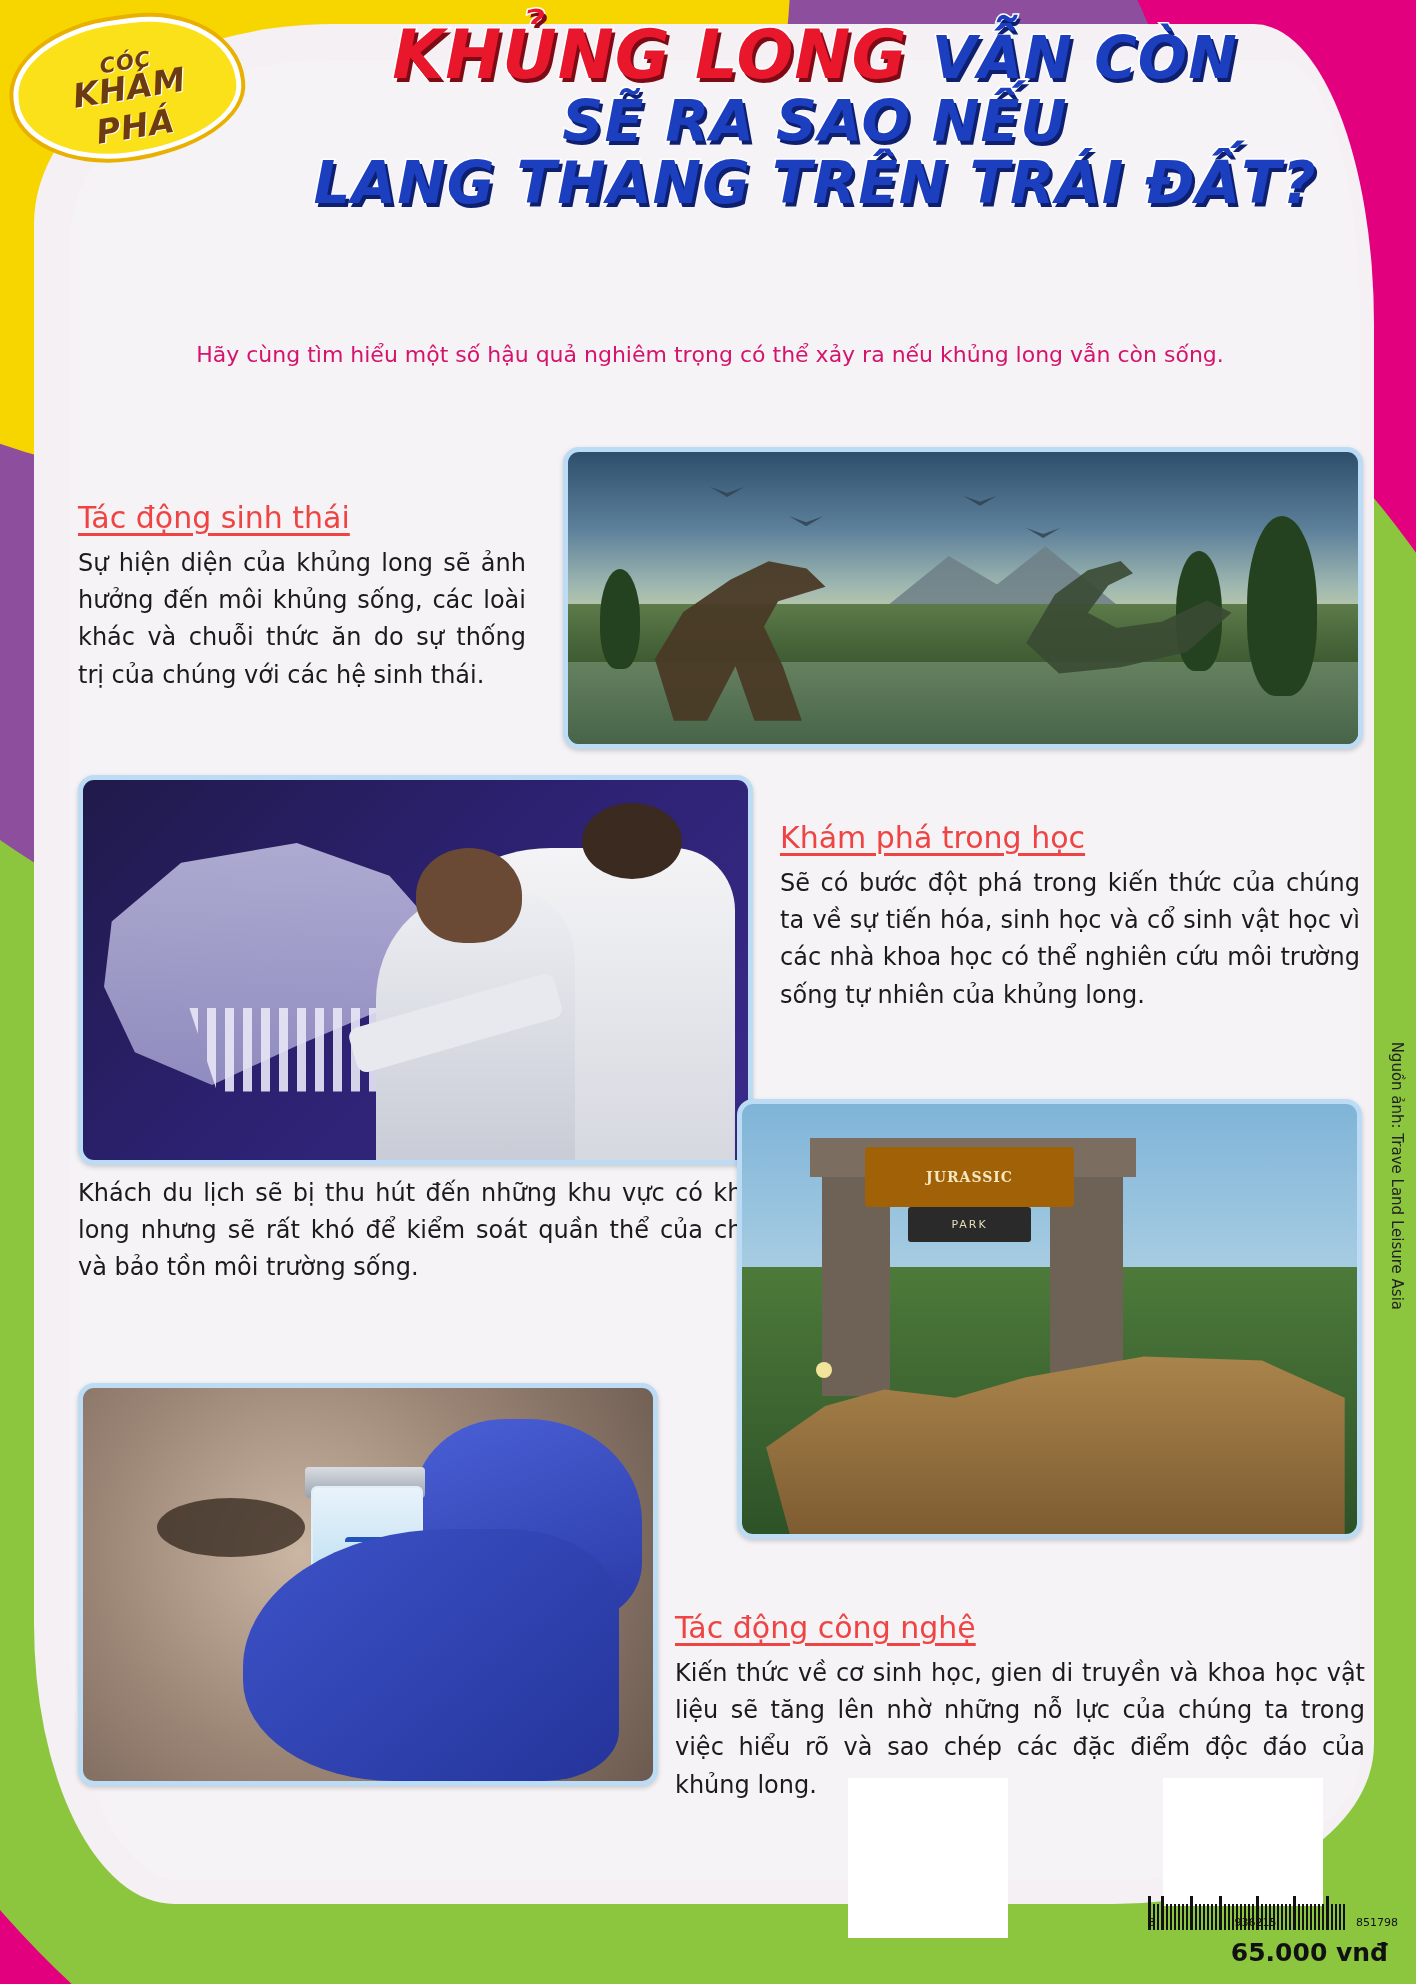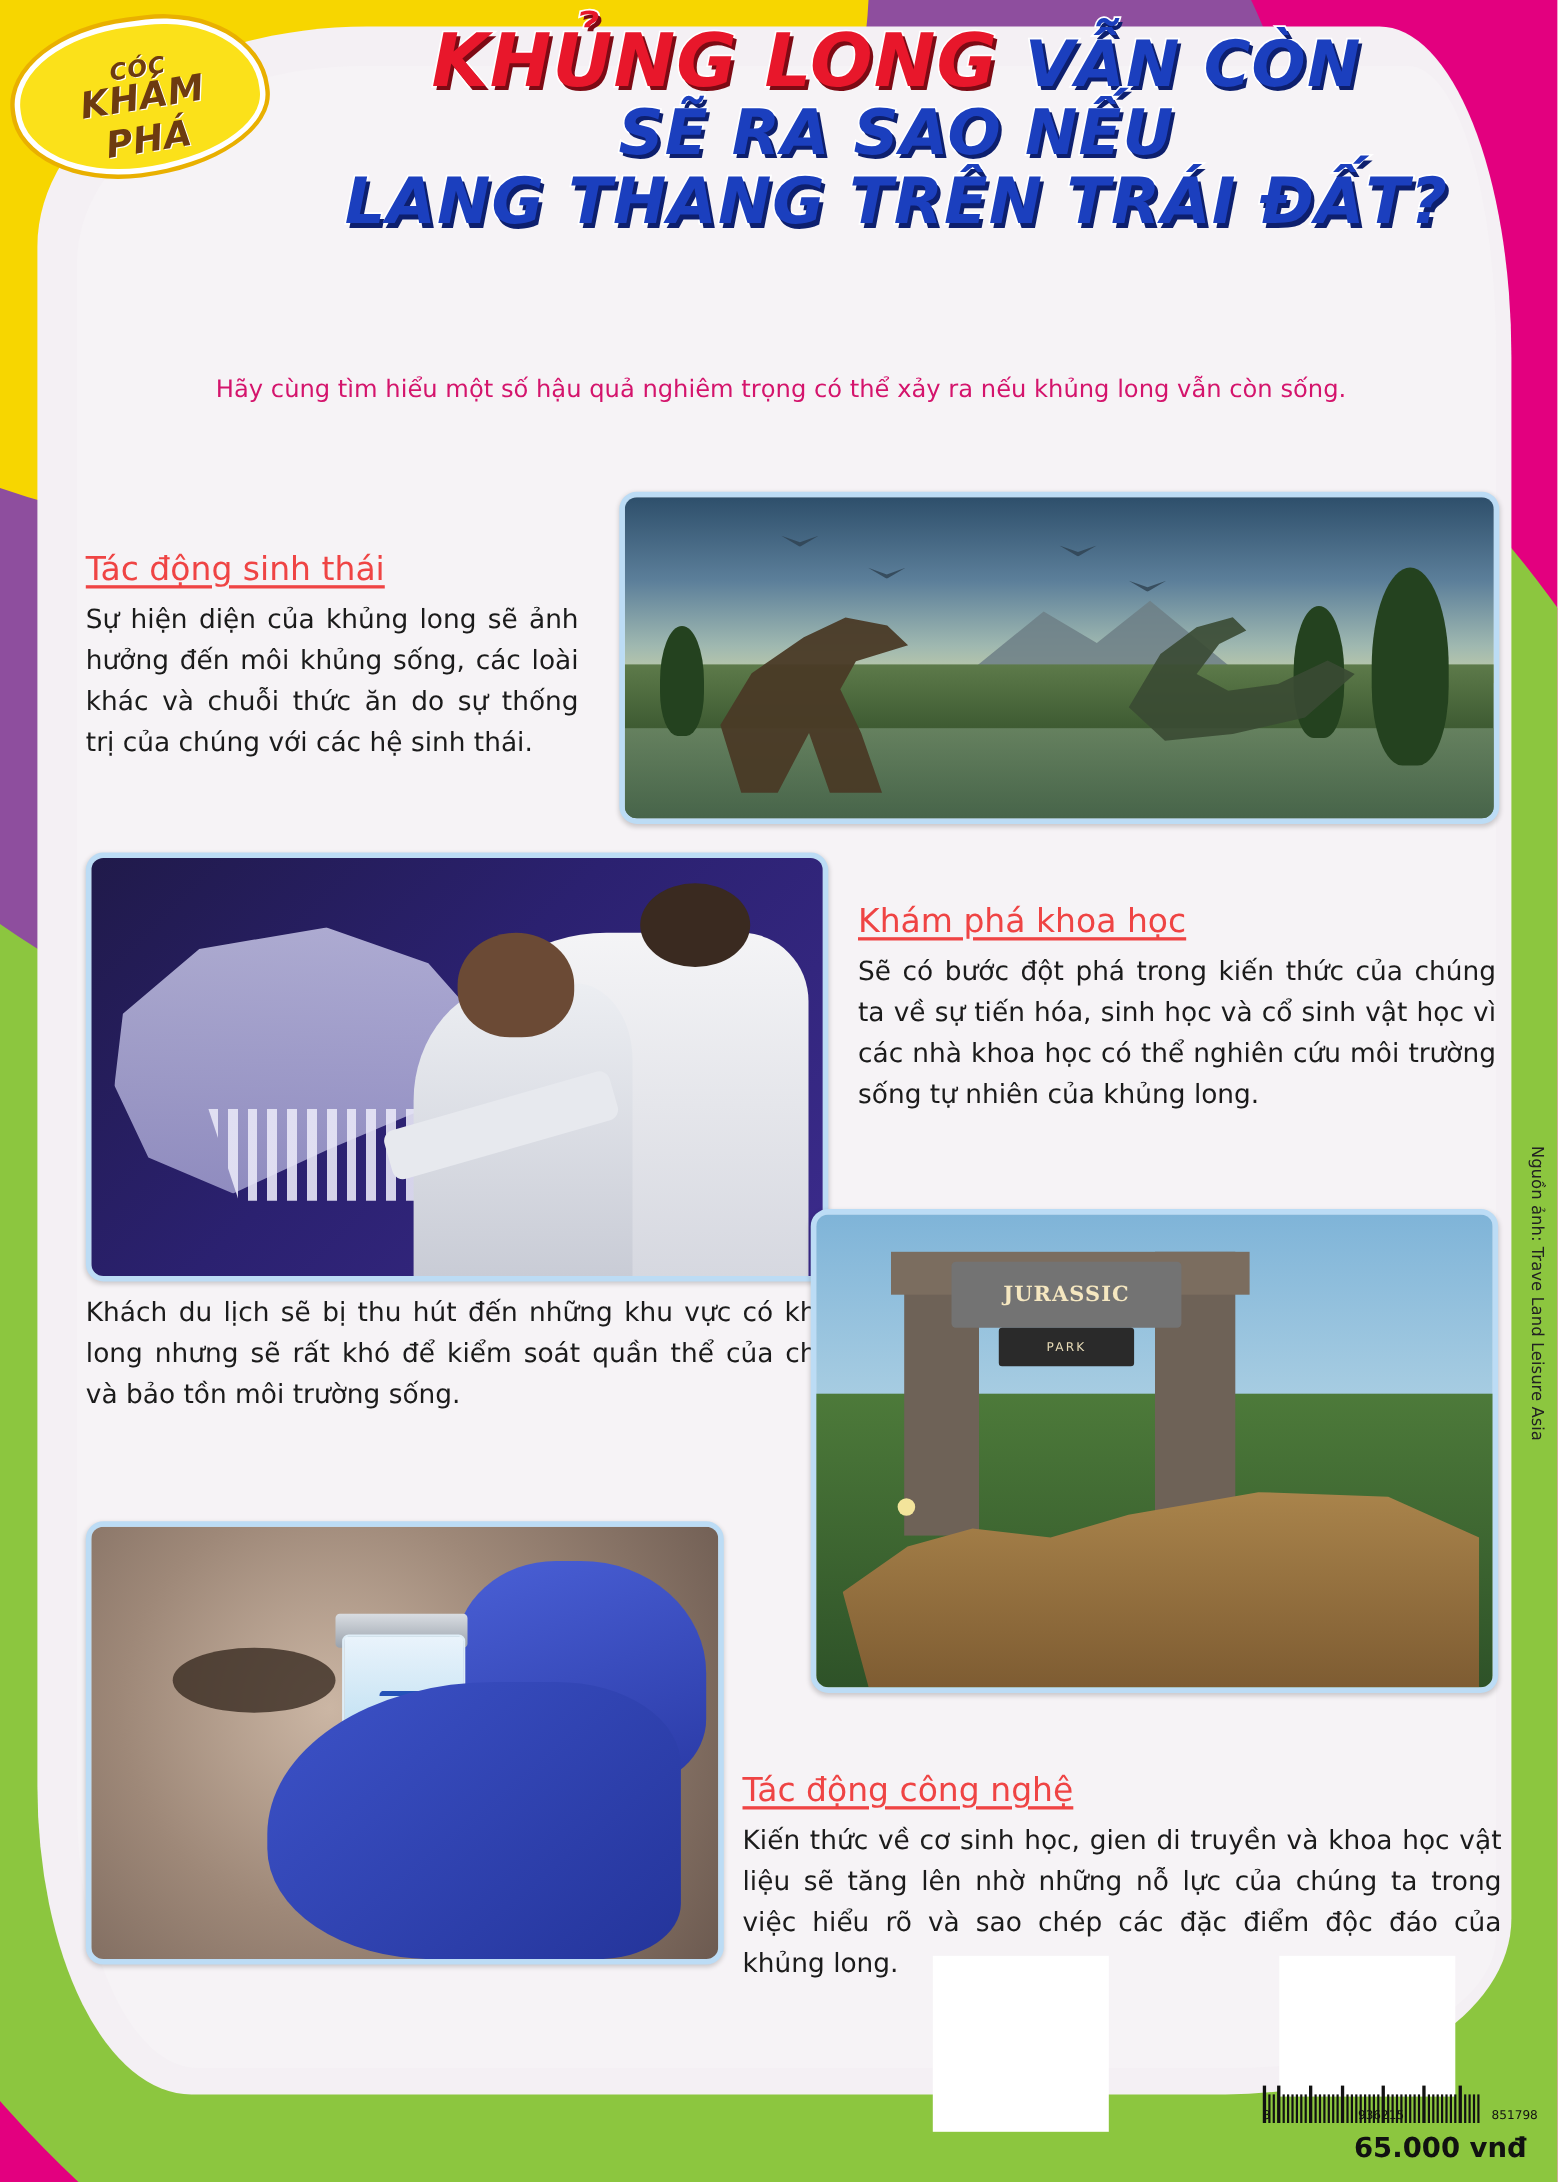--- a/index.html
+++ b/index.html
@@ -220,22 +220,22 @@
 
   
   #photo-jurassic { left: 737px; top: 1099px; width: 615px; height: 430px; }
   .p3-sky { position:absolute; inset:0; background: linear-gradient(180deg,#7fb4d8 0%, #b8d7e6 55%, #cfe3cd 100%); }
   .p3-jungle { position:absolute; left:0; top:38%; width:100%; height:62%;
     background: linear-gradient(180deg,#4d7a3a 0%, #2e5228 100%);}
   .p3-gateL { position:absolute; left:13%; top:10%; width:11%; height:58%; background:#6e6257;}
   .p3-gateR { position:absolute; left:50%; top:8%; width:12%; height:55%; background:#6e6257;}
   .p3-beam { position:absolute; left:11%; top:8%; width:53%; height:9%; background:#7b6d5f;}
   .p3-sign { position:absolute; left:20%; top:10%; width:34%; height:14%;
-    background:#737373; border-radius:4px; display:flex; align-items:center; justify-content:center;
-    color:#f5e7c0; font-weight:bold; font-size:19px; font-family:"DejaVu Serif", serif; letter-spacing:1px;}
+    background:#a16207; border-radius:4px; display:flex; align-items:center; justify-content:center;
+    color:#f5e7c0; font-weight:bold; font-size:14px; font-family:"DejaVu Serif", serif; letter-spacing:1px;}
   .p3-signsub { position:absolute; left:27%; top:24%; width:20%; height:8%;
     background:#2a2a2a; border-radius:3px; display:flex; align-items:center; justify-content:center;
     color:#e8dcb8; font-size:11px; letter-spacing:2px;}
   .p3-raptor { position:absolute; left:2%; top:52%; width:96%; height:48%;
     background: linear-gradient(180deg,#b08a4f 0%, #7e5c32 100%);
     clip-path: polygon(2% 58%, 12% 38%, 22% 30%, 34% 34%, 46% 24%, 66% 14%, 86% 16%, 100% 34%, 100% 100%, 6% 100%);}
   .p3-eye { position:absolute; left:12%; top:60%; width:16px; height:16px; background:#f3e49b; border-radius:50%;}
 
   
   #photo-vial { left: 78px; top: 1383px; width: 570px; height: 393px; }
@@ -371,21 +371,21 @@
       <div class="p2-teeth"></div>
       <div class="p2-coat"></div>
       <div class="p2-coat2"></div>
       <div class="p2-head"></div>
       <div class="p2-head2"></div>
       <div class="p2-arm"></div>
     </div>
   </div>
 
   <div class="block" id="block-sci">
-    <div class="blk-title">Khám phá khoa học</div>
+    <div class="blk-title">Khám phá trong học</div>
     <div class="blk-body">Sẽ có bước đột phá trong kiến thức của chúng ta về sự tiến hóa, sinh học và cổ sinh vật học vì các nhà khoa học có thể nghiên cứu môi trường sống tự nhiên của khủng long.</div>
   </div>
 
   <div class="block" id="block-tour">
     <div class="blk-body">Khách du lịch sẽ bị thu hút đến những khu vực có khủng long nhưng sẽ rất khó để kiểm soát quần thể của chúng và bảo tồn môi trường sống.</div>
   </div>
 
   <div class="photo" id="photo-jurassic">
     <div class="inner">
       <div class="p3-sky"></div>

